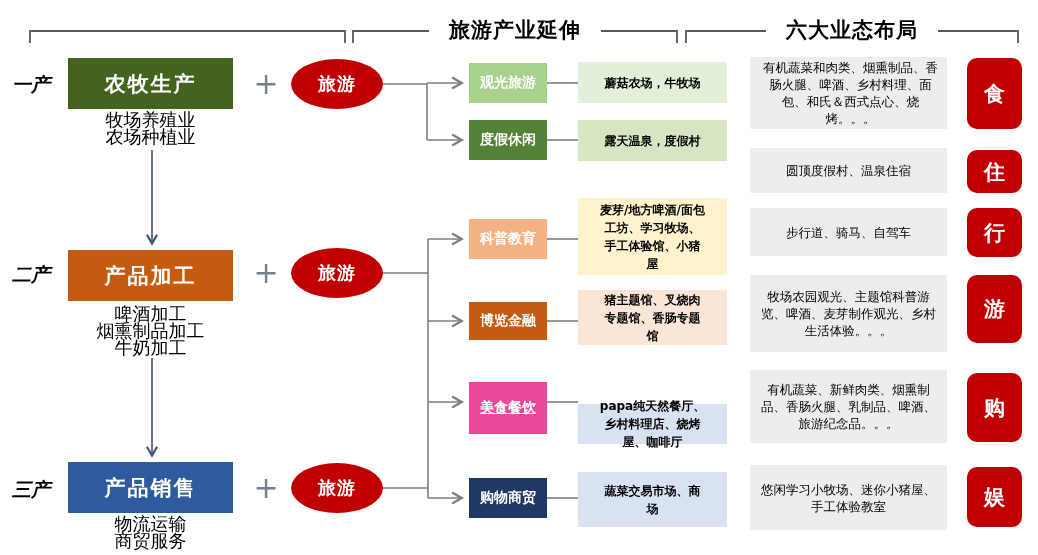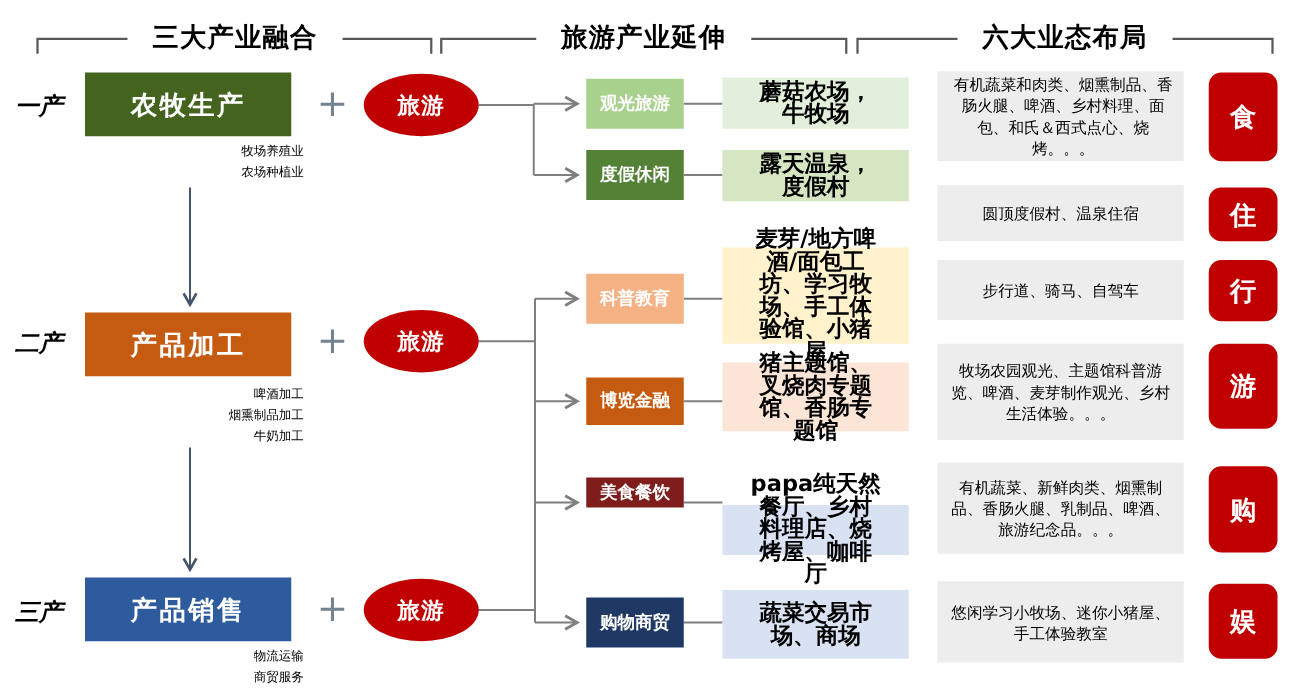--- a/index.html
+++ b/index.html
@@ -18,42 +18,42 @@
   .hdr3{left:766px;width:172px;}
 
   
   .tier{left:12px;width:46px;font-size:19px;font-weight:700;text-align:left;font-style:italic;}
   .tier1{top:72px;} .tier2{top:262px;} .tier3{top:477px;}
   .indbox{left:68px;width:165px;height:51px;display:flex;align-items:center;justify-content:center;
           color:#fff;font-size:21px;font-weight:700;letter-spacing:2px;}
   .ind1{top:58px;background:#44631F;text-align:right;}
   .ind2{top:250px;background:#C55A11;}
   .ind3{top:462px;background:#2E5B9E;}
-  .sub{left:58px;width:185px;text-align:right;font-size:10px;line-height:17px;white-space:pre-line;}
+  .sub{left:58px;width:185px;text-align:center;font-size:18px;line-height:17px;white-space:pre-line;font-family:Liberation Mono, monospace;}
   .sub1{top:113px;} .sub2{top:307px;} .sub3{top:517px;}
   .plus{width:28px;text-align:center;font-size:30px;font-weight:400;color:#75828F;line-height:30px;}
   .plus1{left:252px;top:69px;} .plus2{left:252px;top:258px;} .plus3{left:252px;top:473px;}
   .ellipse{left:291px;width:92px;height:50px;border-radius:50%;background:#C00000;
            display:flex;align-items:center;justify-content:center;color:#fff;
            font-size:18px;font-weight:700;letter-spacing:1px;}
   .el1{top:59px;} .el2{top:248px;} .el3{top:463px;}
 
   
   .cat{left:469px;width:78px;display:flex;align-items:center;justify-content:center;
        color:#fff;font-size:14px;font-weight:700;}
   .cat1{top:63px;height:40px;background:#A9D18E;}
   .cat2{top:120px;height:40px;background:#538135;}
   .cat3{top:219px;height:40px;background:#F4B183;}
   .cat4{top:302px;height:38px;background:#C55A11;}
-  .cat5{top:382px;height:24px;background:#7f1d1d;}
+  .cat5{top:382px;height:52px;background:#ec4899;text-decoration:underline;}
   .cat6{top:478px;height:40px;background:#1F3864;}
 
   
   .ex{left:578px;width:149px;display:flex;align-items:center;justify-content:center;
-      text-align:center;font-size:18px;font-weight:700;line-height:18px;padding:3px 21px;}
+      text-align:center;font-size:12px;font-weight:700;line-height:18px;padding:3px 21px;}
   .ex1{top:62px;height:41px;background:#E2EFDA;}
   .ex2{top:120px;height:41px;background:#D6E6C3;}
   .ex3{top:198px;height:77px;background:#FFF2CC;}
   .ex4{top:290px;height:55px;background:#FBE5D6;}
   .ex5{top:372px;height:40px;background:#D9E2F3;margin-top:32px;}
   .ex6{top:472px;height:55px;background:#D9E2F3;}
 
   
   .fmt{left:750px;width:197px;display:flex;align-items:center;justify-content:center;
        text-align:center;font-size:12.5px;line-height:17px;background:#EDEDED;padding:4px 8px;}
@@ -114,21 +114,20 @@
       <line x1="428" y1="498" x2="461" y2="498" marker-end="url(#ag)"></line>
       <line x1="547" y1="83" x2="578" y2="83"></line>
       <line x1="547" y1="140" x2="578" y2="140"></line>
       <line x1="547" y1="239" x2="578" y2="239"></line>
       <line x1="547" y1="321" x2="578" y2="321"></line>
       <line x1="547" y1="402" x2="578" y2="402"></line>
       <line x1="547" y1="498" x2="578" y2="498"></line>
     </g>
   </svg>
 
-  <div class="abs hdr hdr1">三大产业融合</div>
   <div class="abs hdr hdr2">旅游产业延伸</div>
   <div class="abs hdr hdr3">六大业态布局</div>
 
   <div class="abs tier tier1">一产</div>
   <div class="abs indbox ind1">农牧生产</div>
   <div class="abs sub sub1">牧场养殖业
 农场种植业</div>
   <div class="abs plus plus1">+</div>
   <div class="abs ellipse el1">旅游</div>
 

